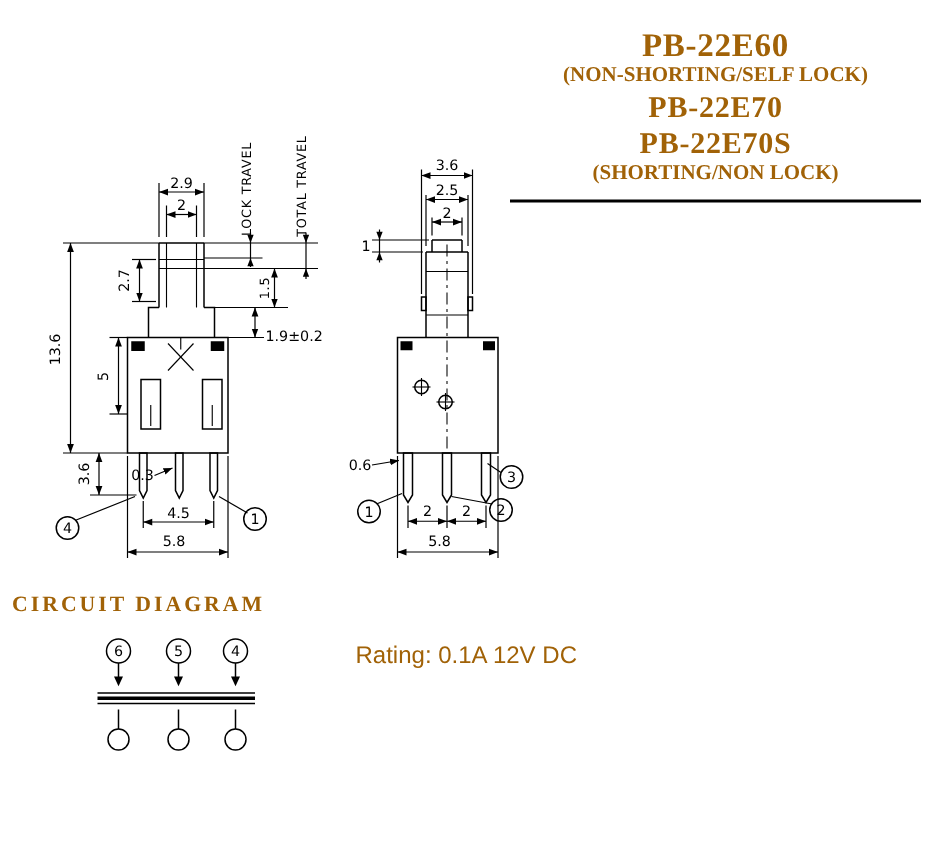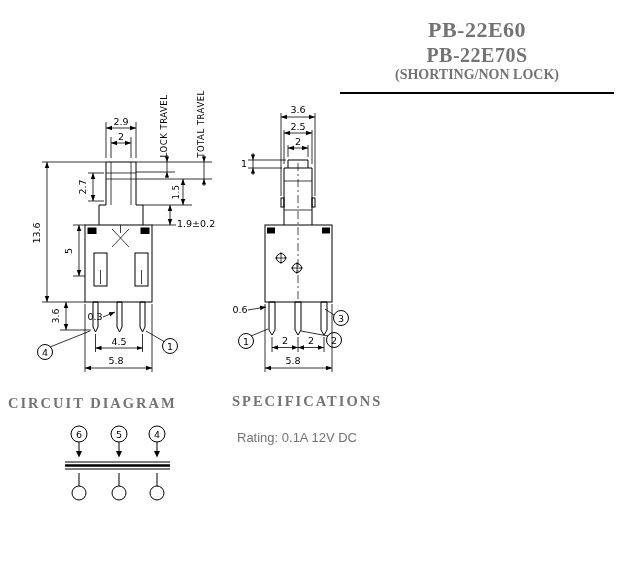--- a/index.html
+++ b/index.html
@@ -1,57 +1,59 @@
 <!DOCTYPE html>
 <html><head>
 <meta charset="utf-8">
 <style>
   * { margin:0; padding:0; box-sizing:border-box; }
   html,body { background:#fff; }
   .page {
     position:relative; width:617px; height:567px; background:#fff;
-    font-family:"Liberation Serif", serif; color:#737373; overflow:hidden;
+    font-family:"Liberation Serif", serif; color:#a16207; overflow:hidden;
   }
   .abs { position:absolute; }
 
   
   .title-block { left:340px; top:18px; width:274px; text-align:center; }
   .model { font-weight:bold; letter-spacing:0.5px; }
   .model-lg { font-size:22px; line-height:24px; }
   .model-md { font-size:20px; line-height:22px; margin-top:2px; }
   .variant { font-size:14px; font-weight:bold; line-height:17px; }
   .title-rule { border-top:2px solid #000; margin-top:9px; }
 
   
   .section-heading {
     font-family:"Liberation Serif", serif; font-weight:bold;
     font-size:14.5px; letter-spacing:2px; white-space:nowrap;
   }
 
   
-  .specs { font-family:"Liberation Sans", sans-serif; font-size:13px; line-height:20px; }
+  .specs { font-family:"Liberation Sans", sans-serif; font-size:16px; line-height:20px; }
 
   
   .dwg { overflow:visible; }
   .dwg .ln   { stroke:#000; stroke-width:1; fill:none; }
   .dwg .thin { stroke:#000; stroke-width:0.75; fill:none; }
   .dwg .dim  { stroke:#000; stroke-width:0.8; fill:none; }
   .dwg .fillb{ fill:#000; stroke:none; }
   .dwg .cl   { stroke:#000; stroke-width:0.7; fill:none; stroke-dasharray:8 3 2 3; }
   .dwg .bar-thick { stroke:#000; stroke-width:2.4; fill:none; }
   .dwg text { font-family:"DejaVu Sans", sans-serif; font-size:9.5px; fill:#000; }
   .dwg text.sm { font-size:8.5px; letter-spacing:0.5px; }
 </style>
 </head>
 <body>
 
 <div class="page">
 
   <div class="abs title-block">
     <div class="model model-lg">PB-22E60</div>
+    <div class="variant">(NON-SHORTING/SELF LOCK)</div>
+    <div class="model model-md">PB-22E70</div>
     <div class="model model-md">PB-22E70S</div>
     <div class="variant">(SHORTING/NON LOCK)</div>
     <div class="title-rule"></div>
   </div>
 
   <svg class="abs dwg" style="left:0;top:0" width="360" height="392" viewBox="0 0 360 392">
     <defs>
       <marker id="ae" markerWidth="7" markerHeight="6" refX="6" refY="3" orient="auto" markerUnits="userSpaceOnUse">
         <path d="M0,0.75 L6,3 L0,5.25 Z" fill="#000"></path>
       </marker>
@@ -271,19 +273,18 @@
     <g>
       <line class="ln" x1="64" y1="57" x2="64" y2="70"></line>
       <line class="ln" x1="104" y1="57" x2="104" y2="70"></line>
       <line class="ln" x1="142" y1="57" x2="142" y2="70"></line>
       <circle class="ln" cx="64" cy="77" r="7"></circle>
       <circle class="ln" cx="104" cy="77" r="7"></circle>
       <circle class="ln" cx="142" cy="77" r="7"></circle>
     </g>
   </svg>
 
-  <div class="abs section-heading" style="left:232px; top:393px;">SPECIFICATIONS</div>
 
   <div class="abs specs" style="left:237px; top:428px;">
     <div>Rating: 0.1A 12V DC</div>
   </div>
 
 </div>
 
 </body></html>

